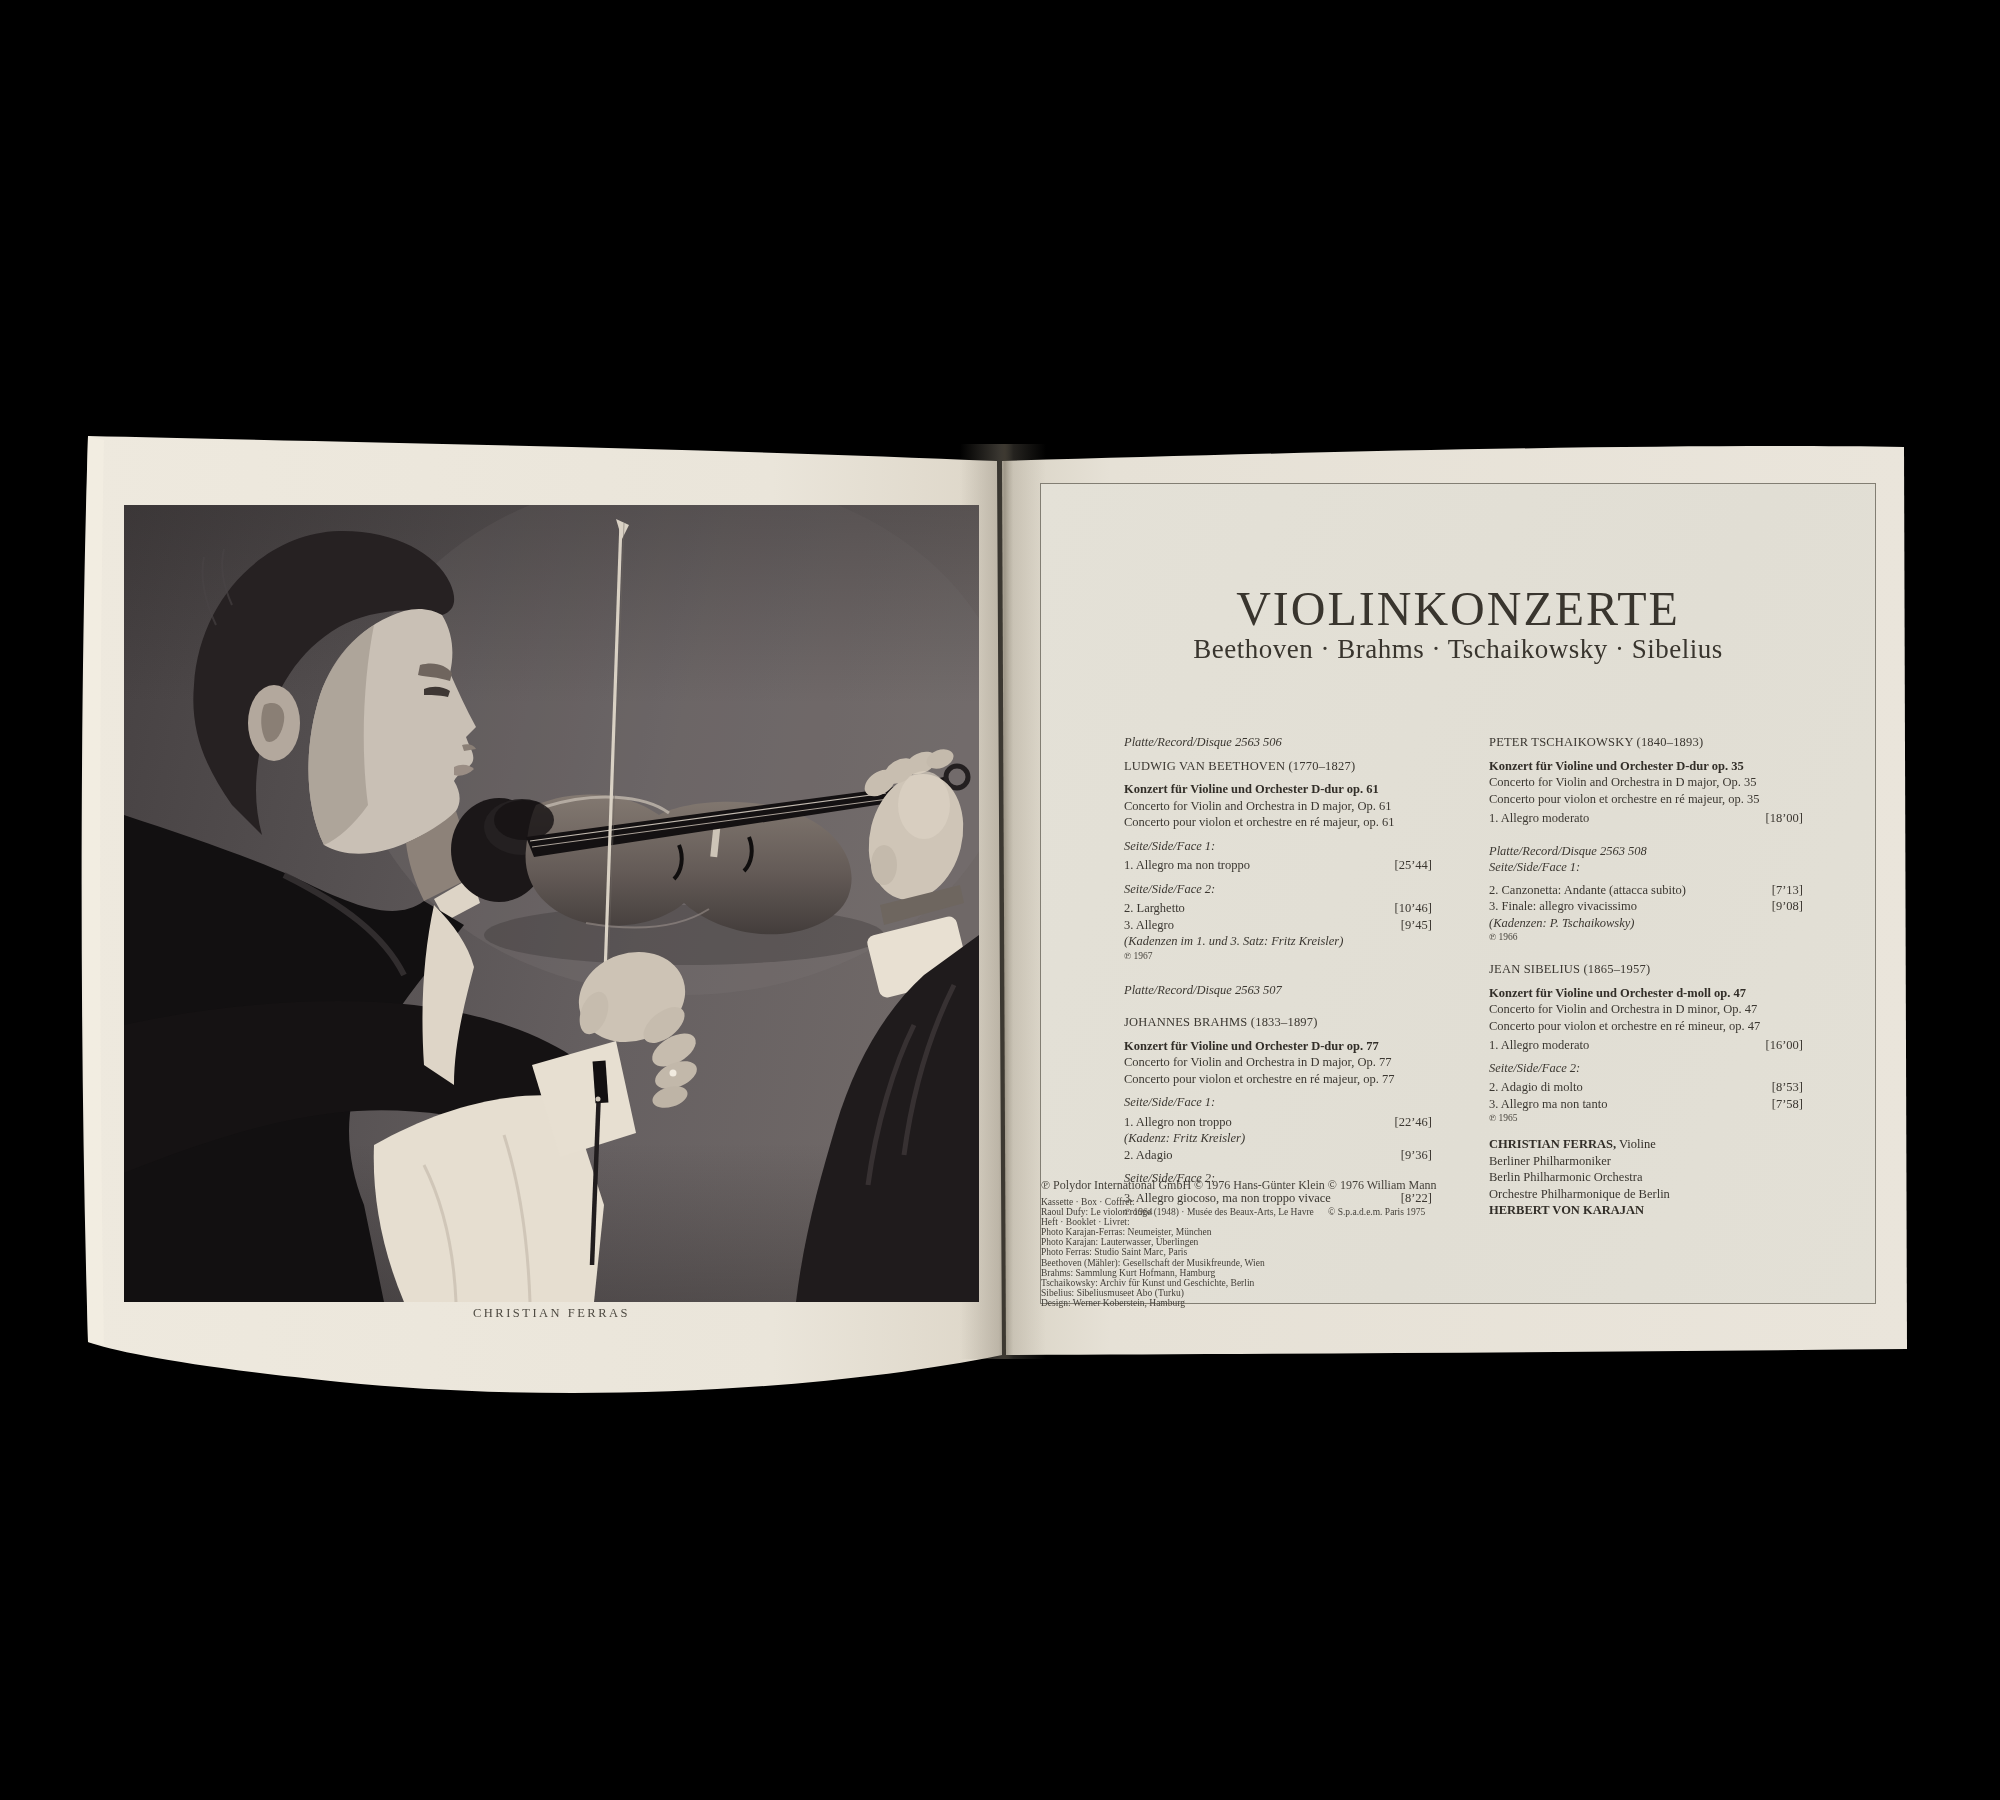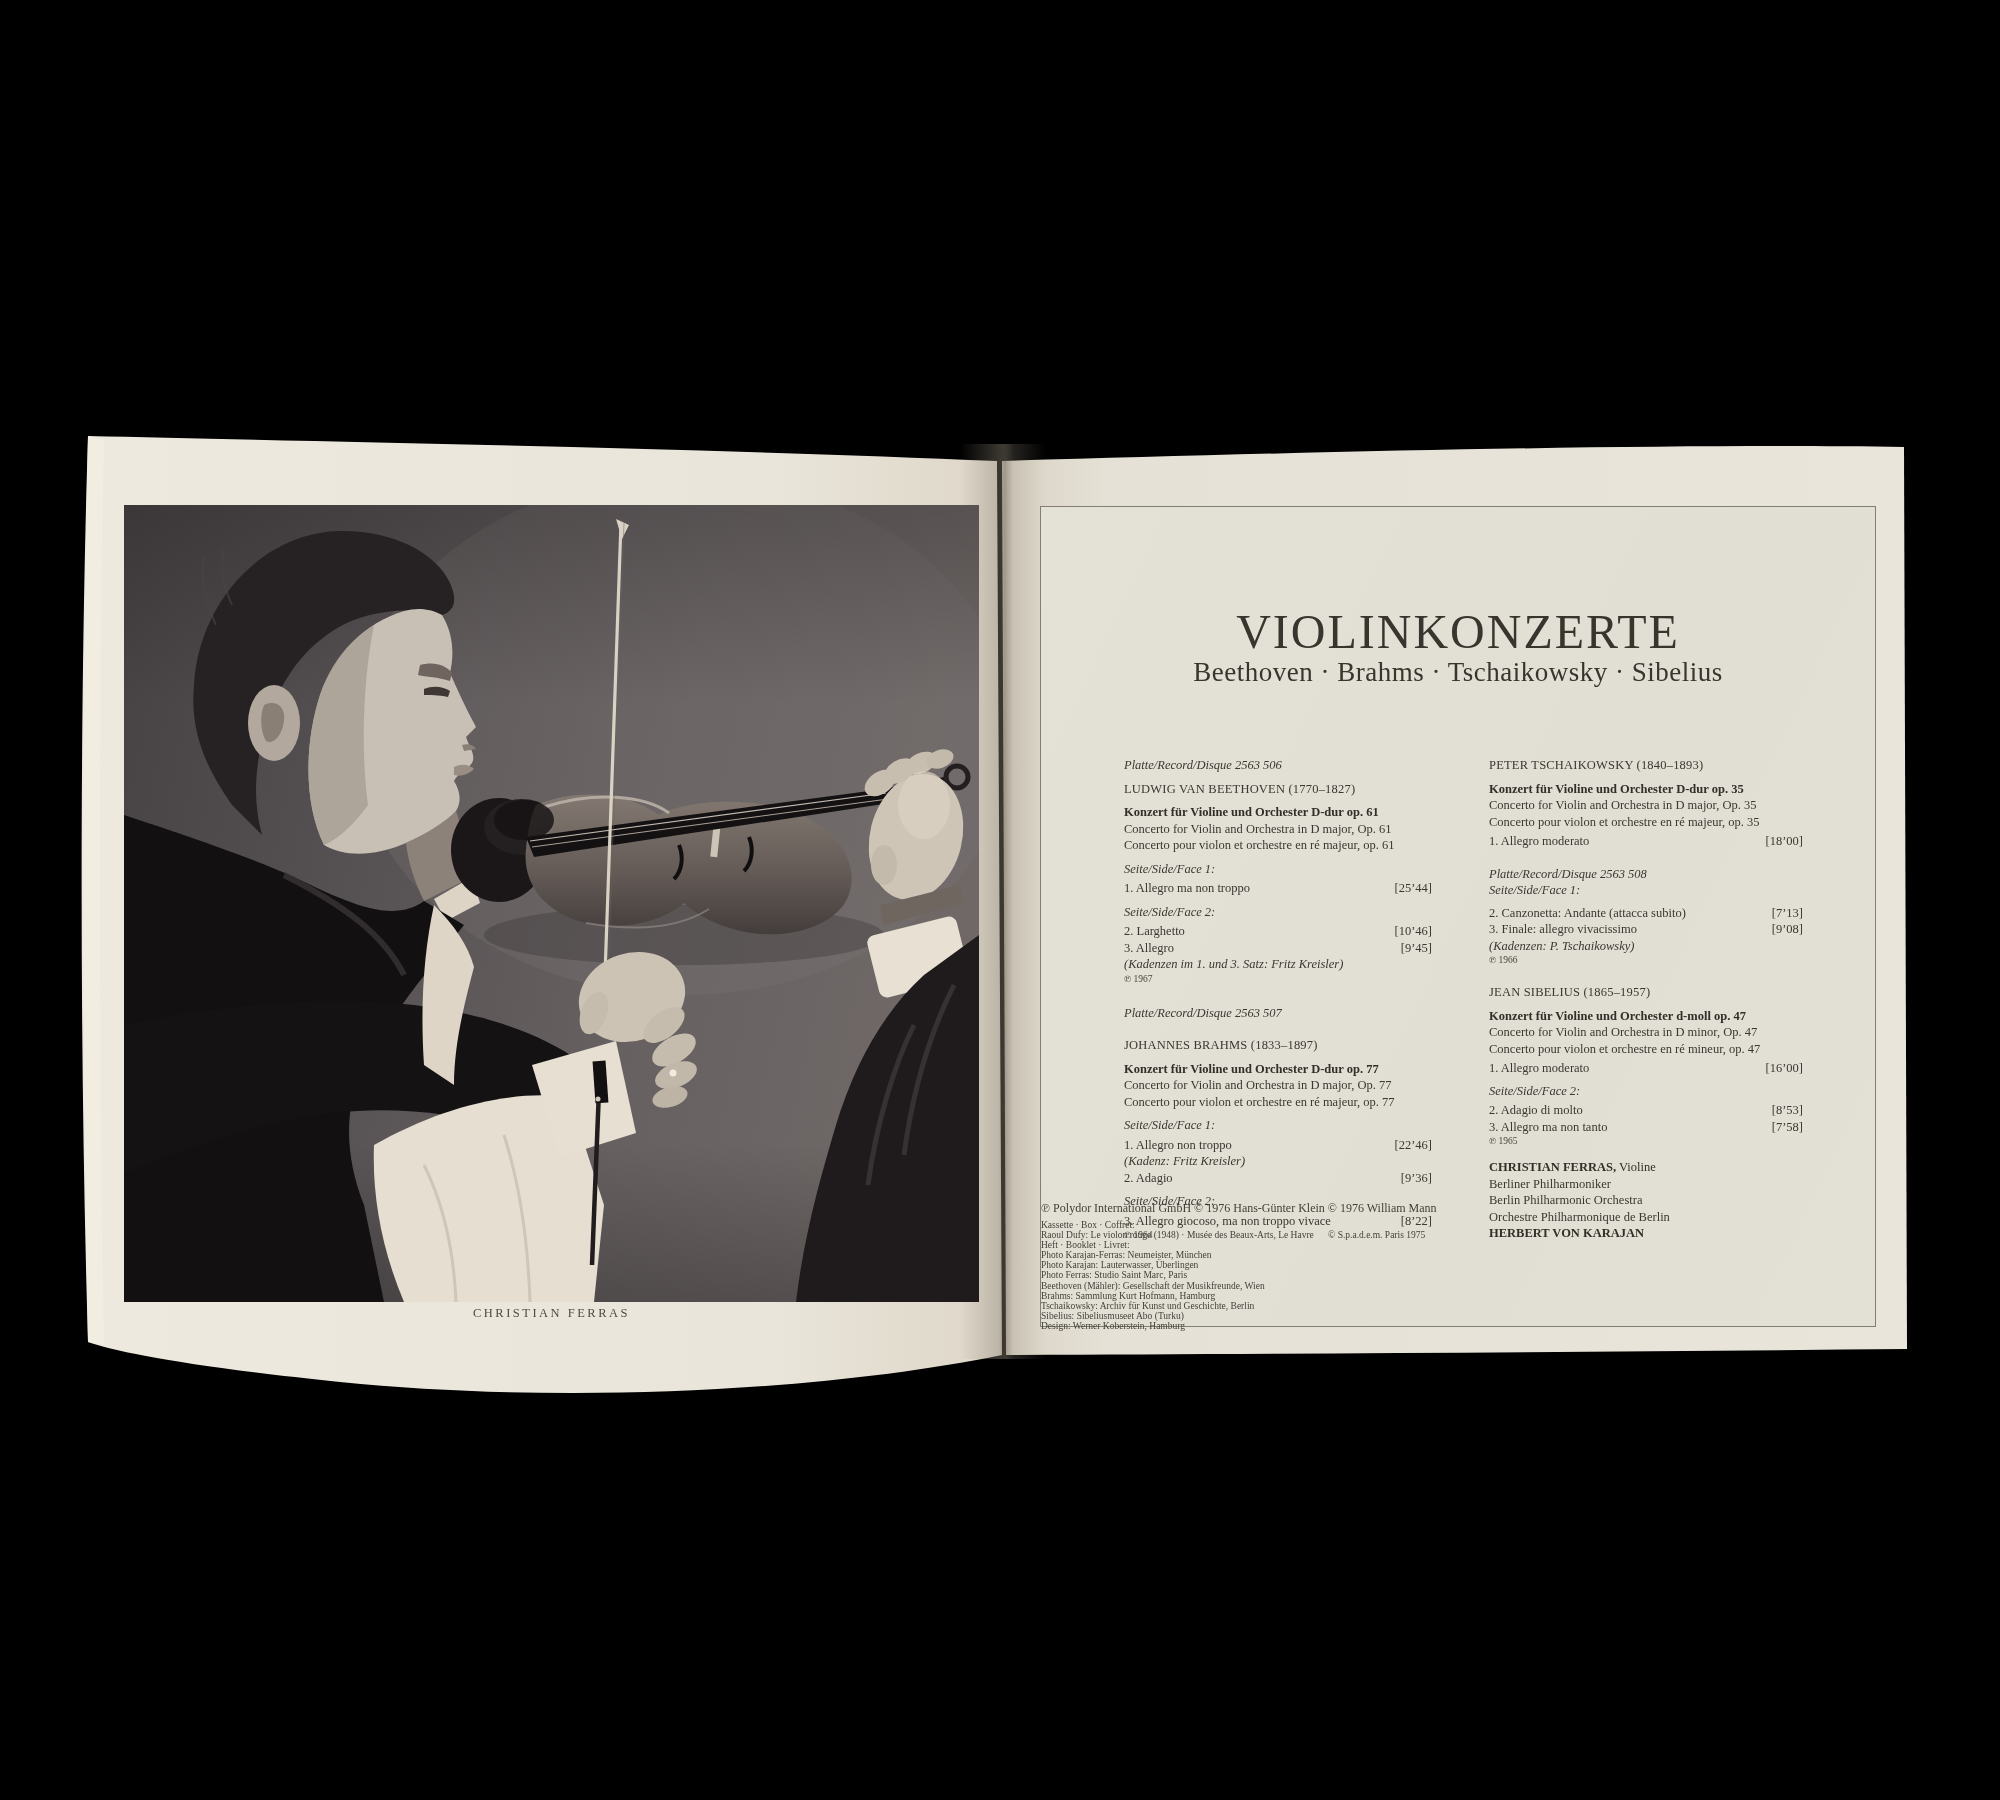--- a/index.html
+++ b/index.html
@@ -12,21 +12,21 @@
 
   
   .caption {
     position:absolute; left:124px; top:1306px; width:855px;
     text-align:center; font-size:12.5px; letter-spacing:2.5px;
     color:#4e4a42;
   }
 
   
   .rp-box {
-    position:absolute; left:1040px; top:506px; width:836px; height:821px;
+    position:absolute; left:1040px; top:483px; width:836px; height:821px;
     box-sizing:border-box; border:1px solid #827e73;
     background:linear-gradient(115deg,#e4e1d7 0%,#e1ded4 60%,#e3e0d6 100%);
   }
   .rp-header { text-align:center; padding-top:100px; }
   .rp-title   { font-size:48px; line-height:50px; letter-spacing:2px; color:#39352e; }
   .rp-subtitle{ margin-top:9px; font-size:19px; letter-spacing:1.2px; color:#3d3932; }
   .rp-composers{ font-size:27px; letter-spacing:.5px; color:#39352e; }
 
   .col { position:absolute; top:250px; color:#3b3731; font-size:12.5px; line-height:16.5px; }
   .col1 { left:83px;  width:308px; }

